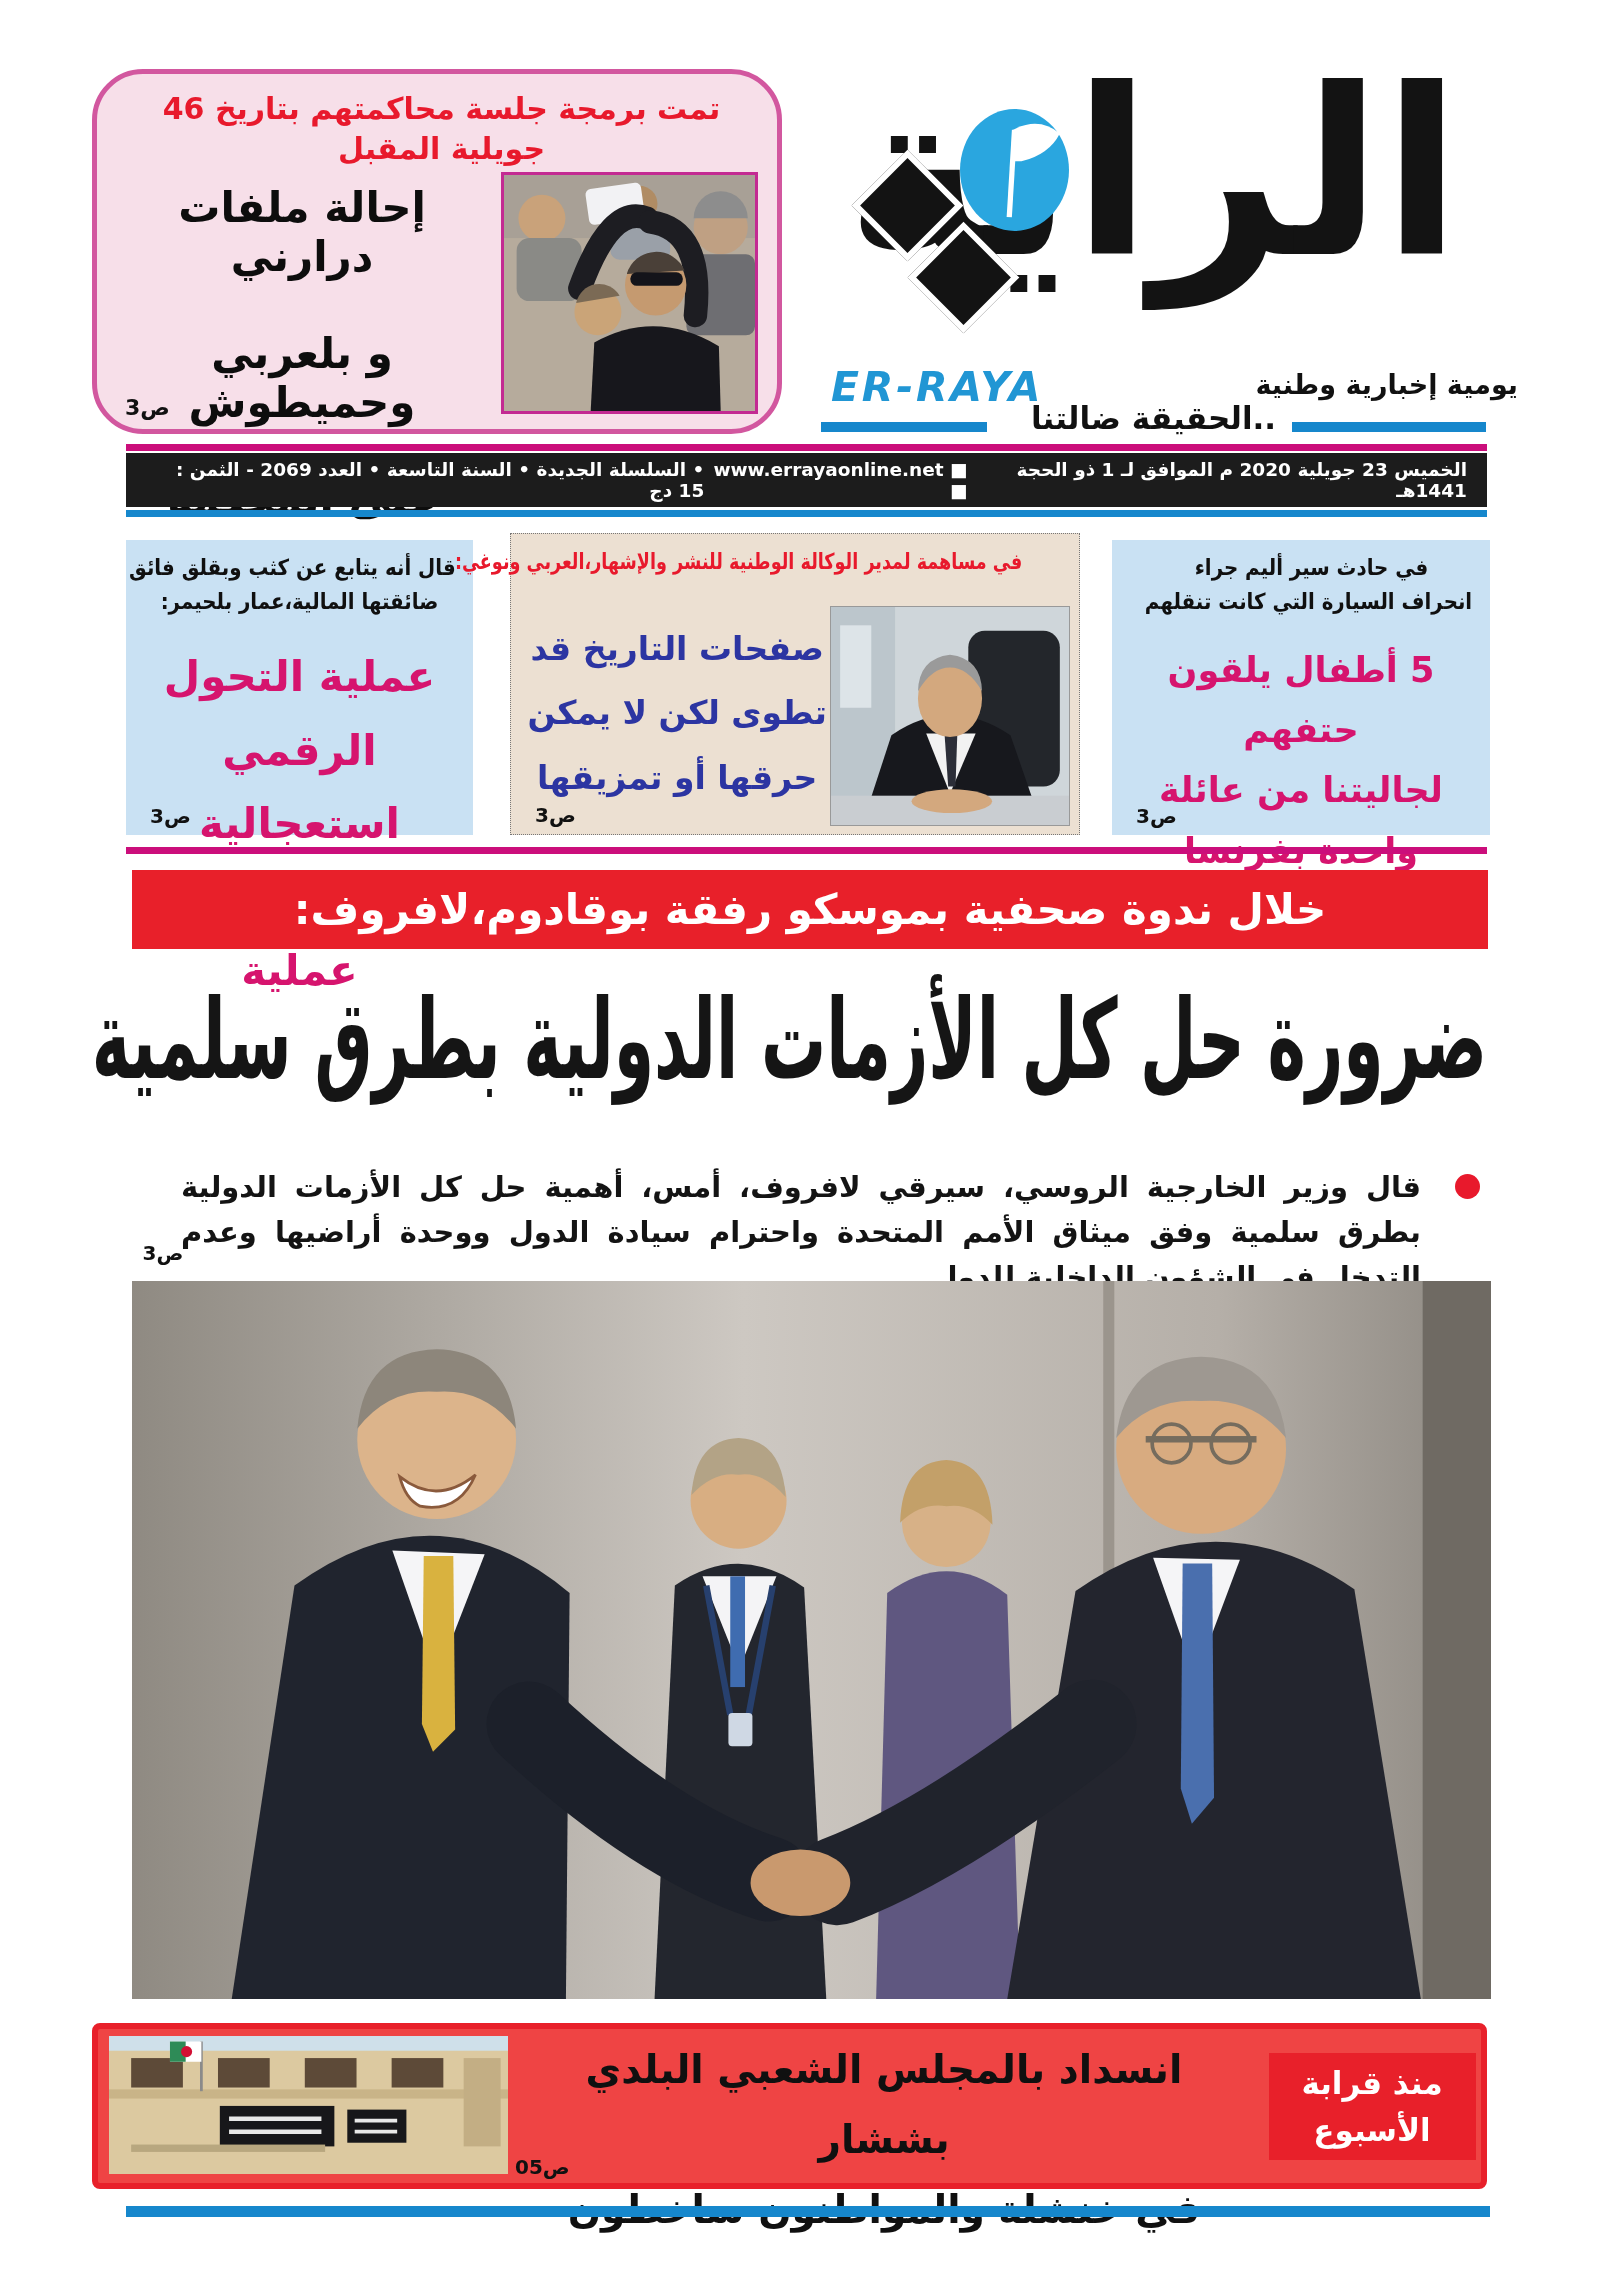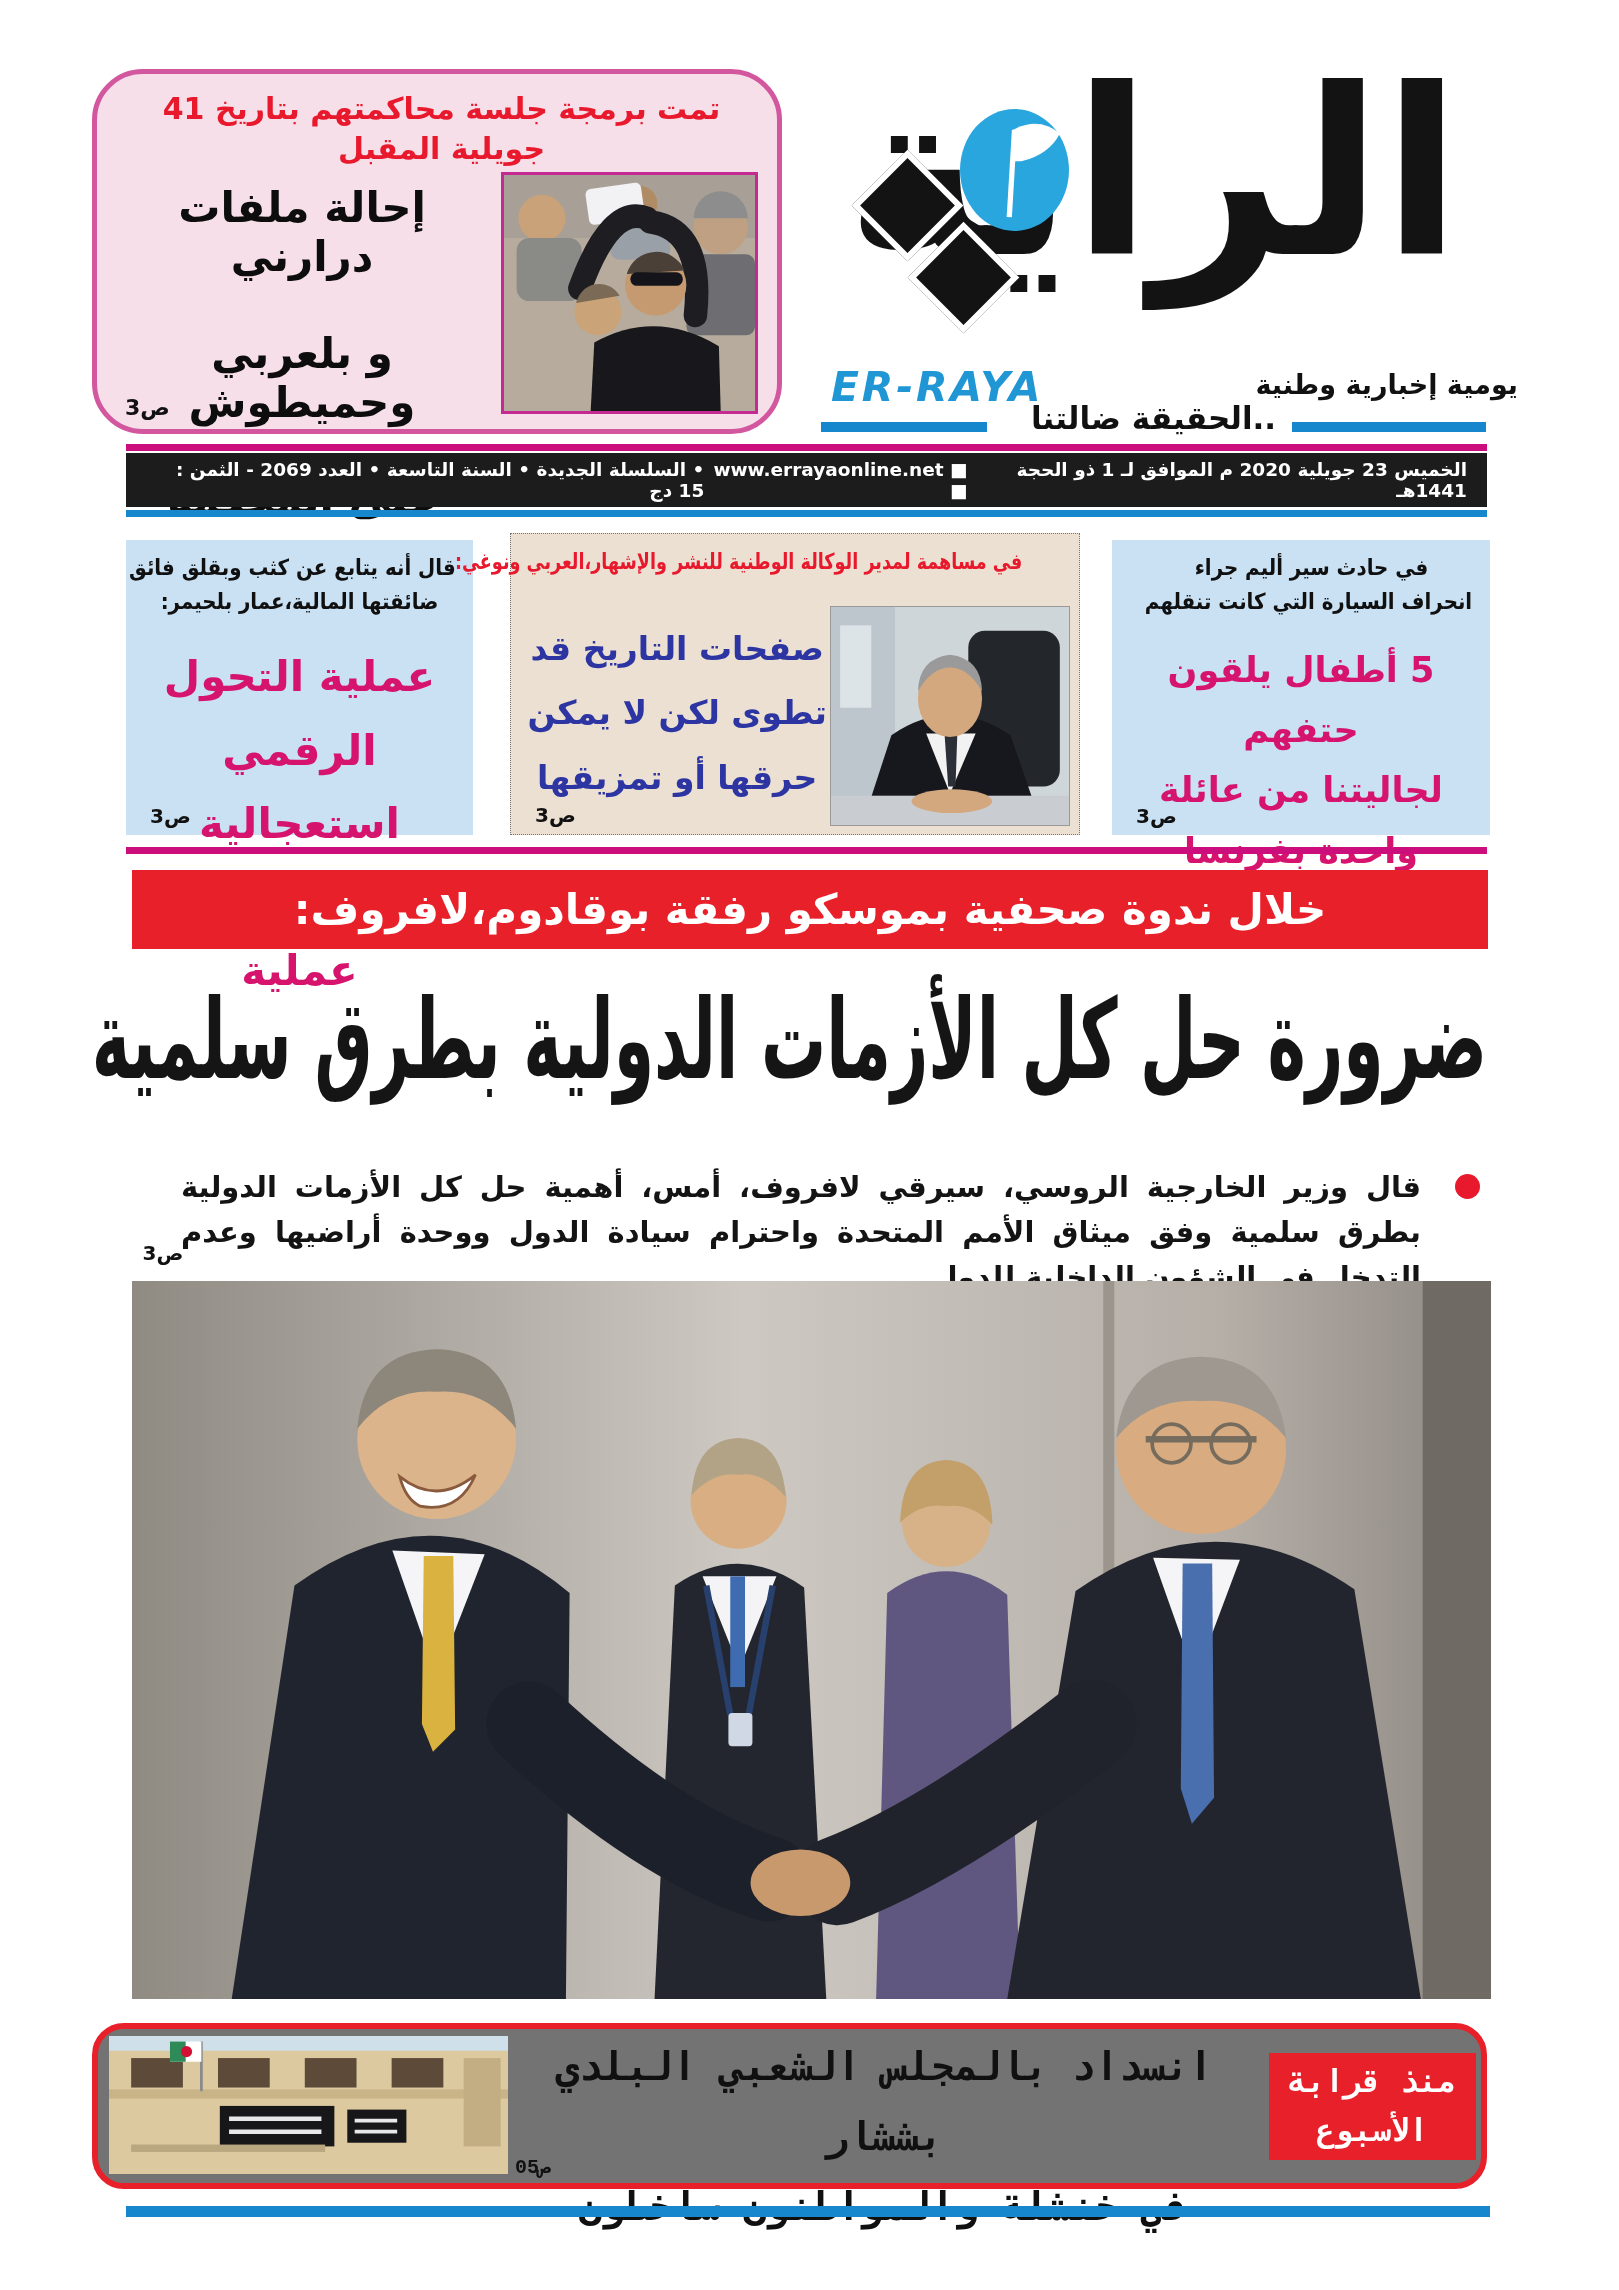--- a/index.html
+++ b/index.html
@@ -81,40 +81,40 @@
   .lead-bullet { position:absolute; right:7.4px; top:9.2px; width:25px; height:25px;
                  border-radius:50%; background:#e8192c; }
   .lead-text { padding:0 66px 0 55px; color:#141414; font-size:29px; font-weight:bold;
                line-height:1.55; text-align:justify; }
   .lead-pageref { position:absolute; left:16.6px; bottom:1.8px; font-size:20px;
                   font-weight:bold; color:#111; }
 
   .main-photo { left:132px; top:1281px; width:1359px; height:718px; }
 
   
-  .bottom-strip { left:92px; top:2023px; width:1395px; height:166px; background:#737373;
-                  border:6.5px solid #e8202a; border-radius:32px;font-family:Liberation Mono, monospace; }
+  .bottom-strip { left:92px; top:2023px; width:1395px; height:166px; background:#ef4444;
+                  border:6.5px solid #e8202a; border-radius:8px; }
   .building-photo { left:11px; top:7.4px; width:399px; height:138px; }
   .bottom-headline { left:417px; top:5.5px; width:738px; height:138px; color:#101010;
                      font-size:39px; font-weight:bold; text-align:center; line-height:1.8; }
   .bottom-pageref { left:417px; bottom:3.7px; font-size:20px; font-weight:bold; color:#111; }
   .time-badge { right:5.5px; top:24px; width:207px; height:107px; background:#e8202a;
                 color:#fff; font-size:31px; font-weight:bold; text-align:center;
                 display:flex; flex-direction:column; justify-content:center; gap:11px; }
   .line-blue-b { left:126px; top:2206px; width:1364px; height:11px; background:#1687cc; }
 
   svg { display:block; width:100%; height:100%; }
 </style>
 </head>
 <body>
 
 <div class="page">
 
   <div class="abs pink-box rtl">
-    <div class="abs pink-kicker">تمت برمجة جلسة محاكمتهم بتاريخ 41 جويلية المقبل</div>
+    <div class="abs pink-kicker">تمت برمجة جلسة محاكمتهم بتاريخ 46 جويلية المقبل</div>
     <div class="abs pink-headline">
       <span>إحالة ملفات درارني</span>
       <span>و بلعربي وحميطوش</span>
       <span>على المحكمة</span>
     </div>
     <div class="abs crowd-photo">
       <svg viewBox="0 0 278 262" preserveAspectRatio="none">
         <rect width="278" height="262" fill="#b6ab9c"></rect>
         <rect y="0" width="278" height="70" fill="#a8a096"></rect>
         <circle cx="42" cy="48" r="26" fill="#c9a27a"></circle>

